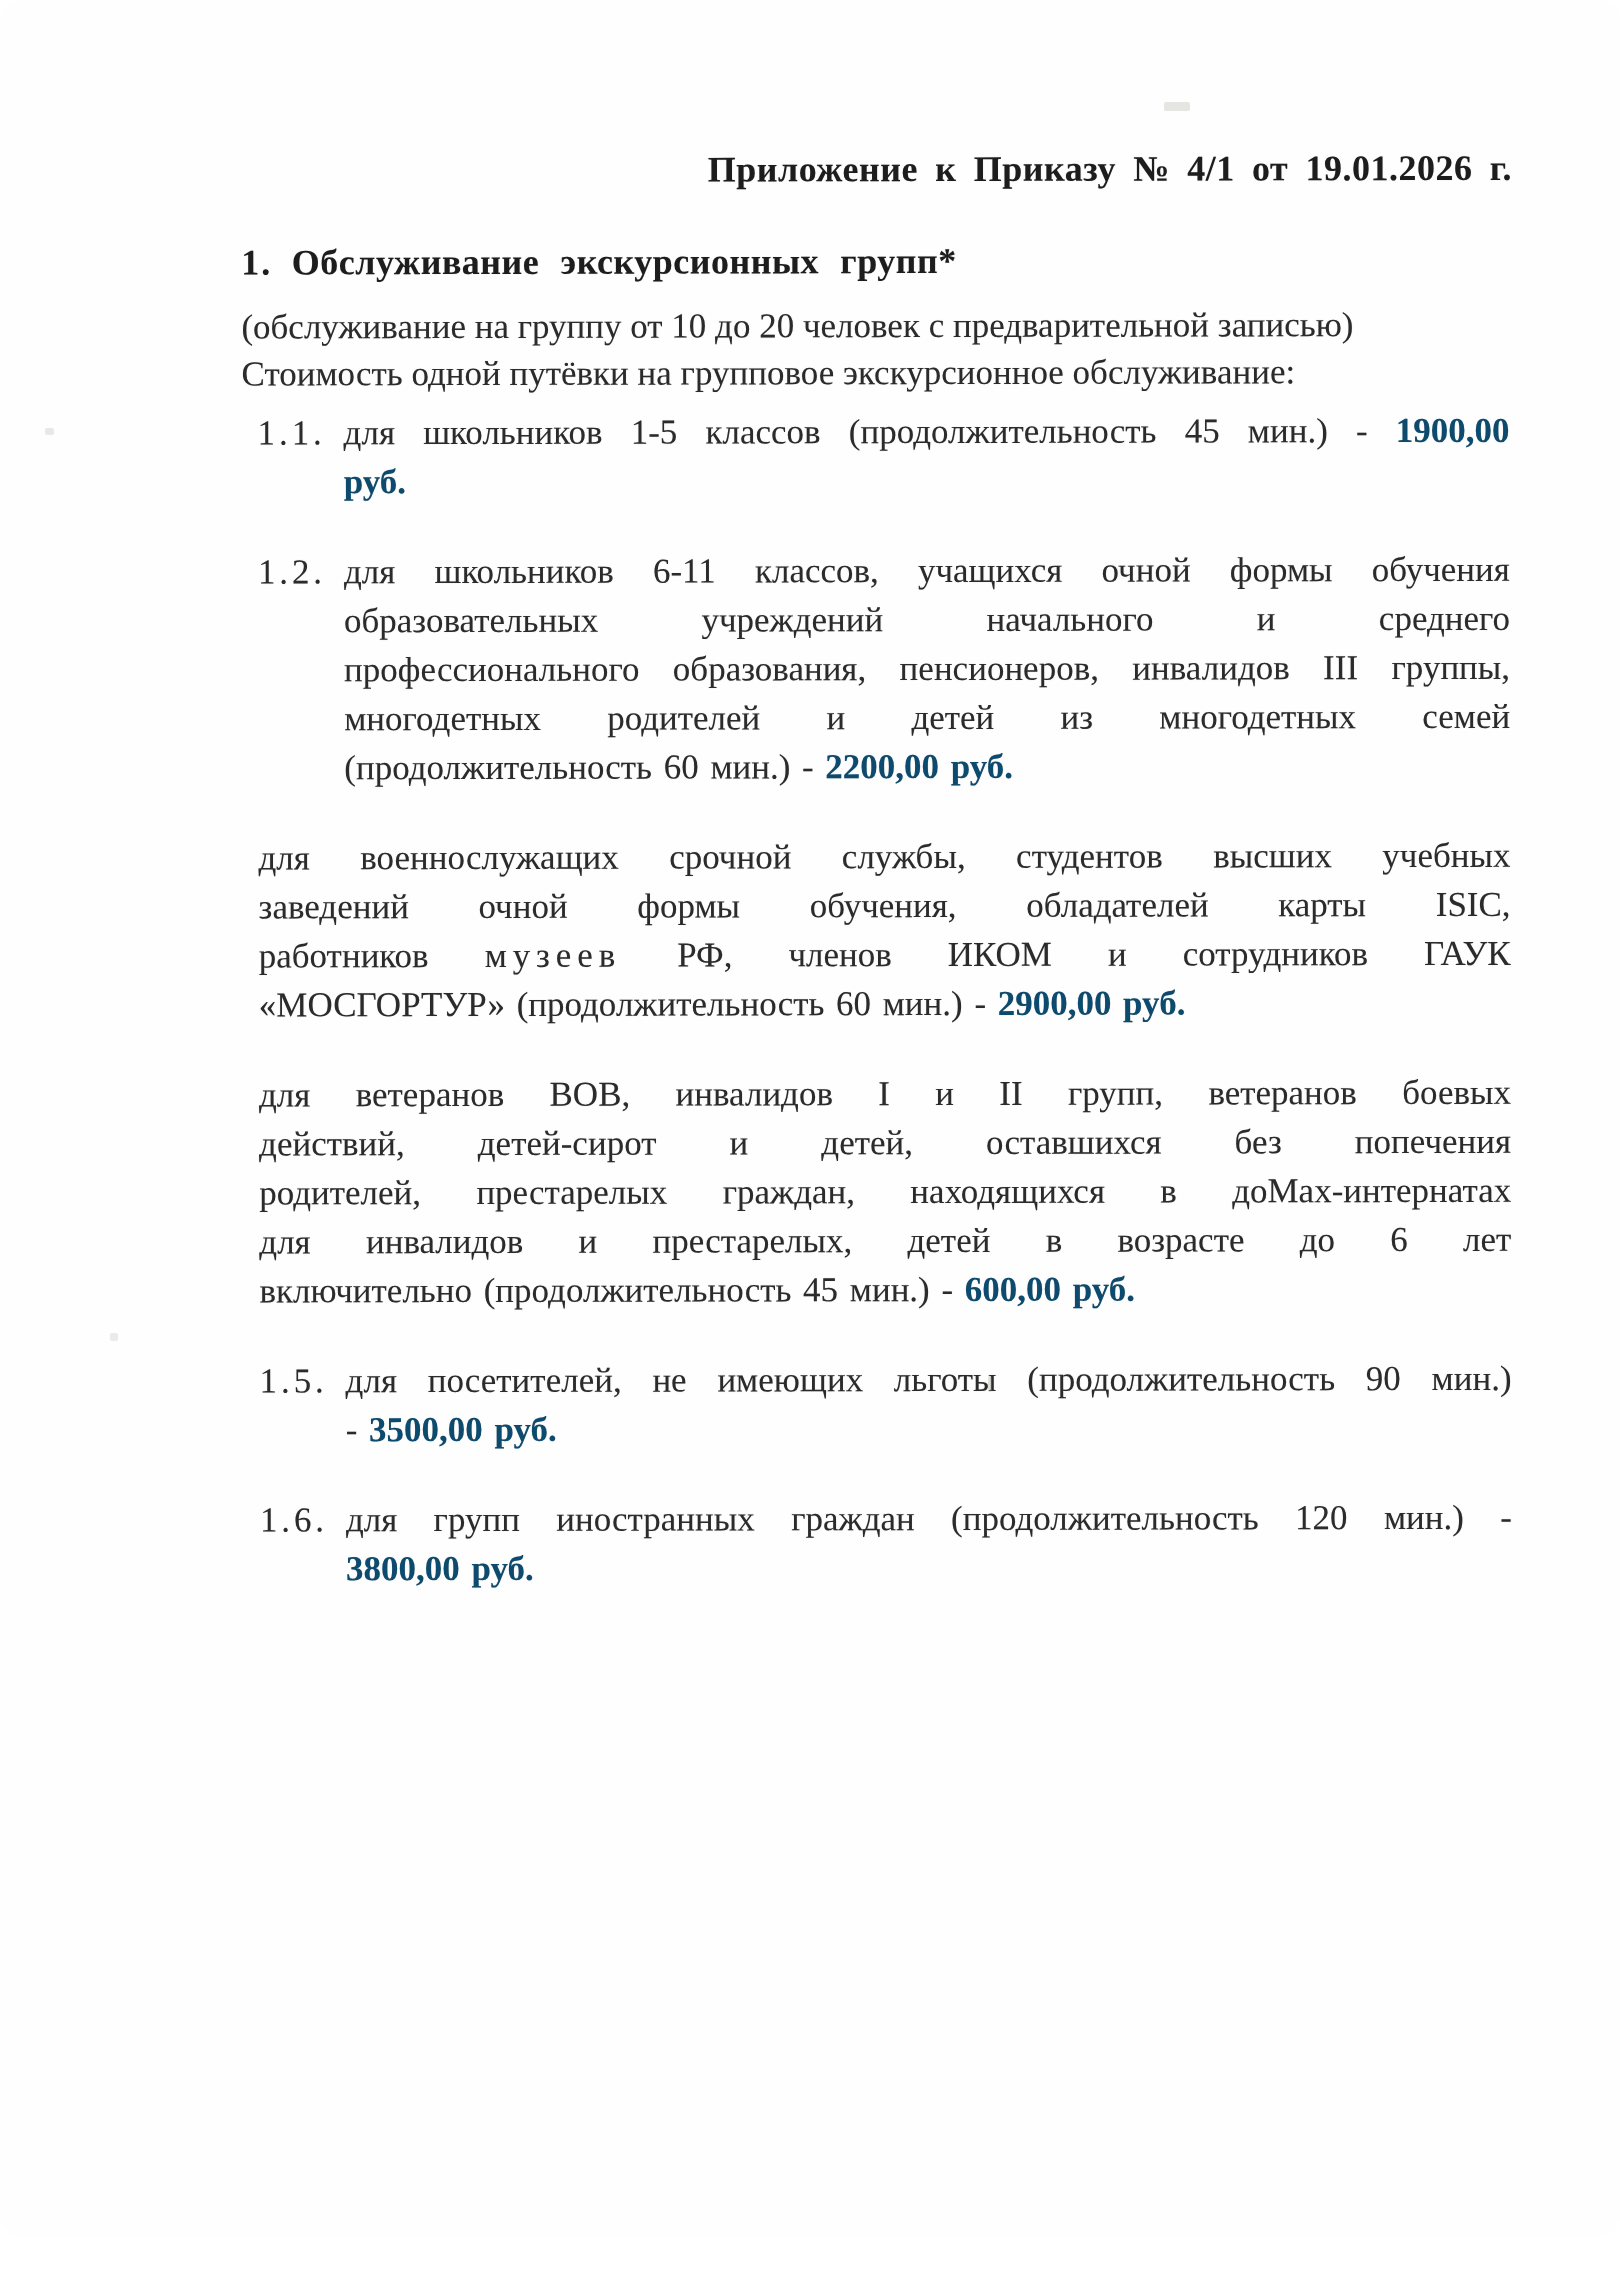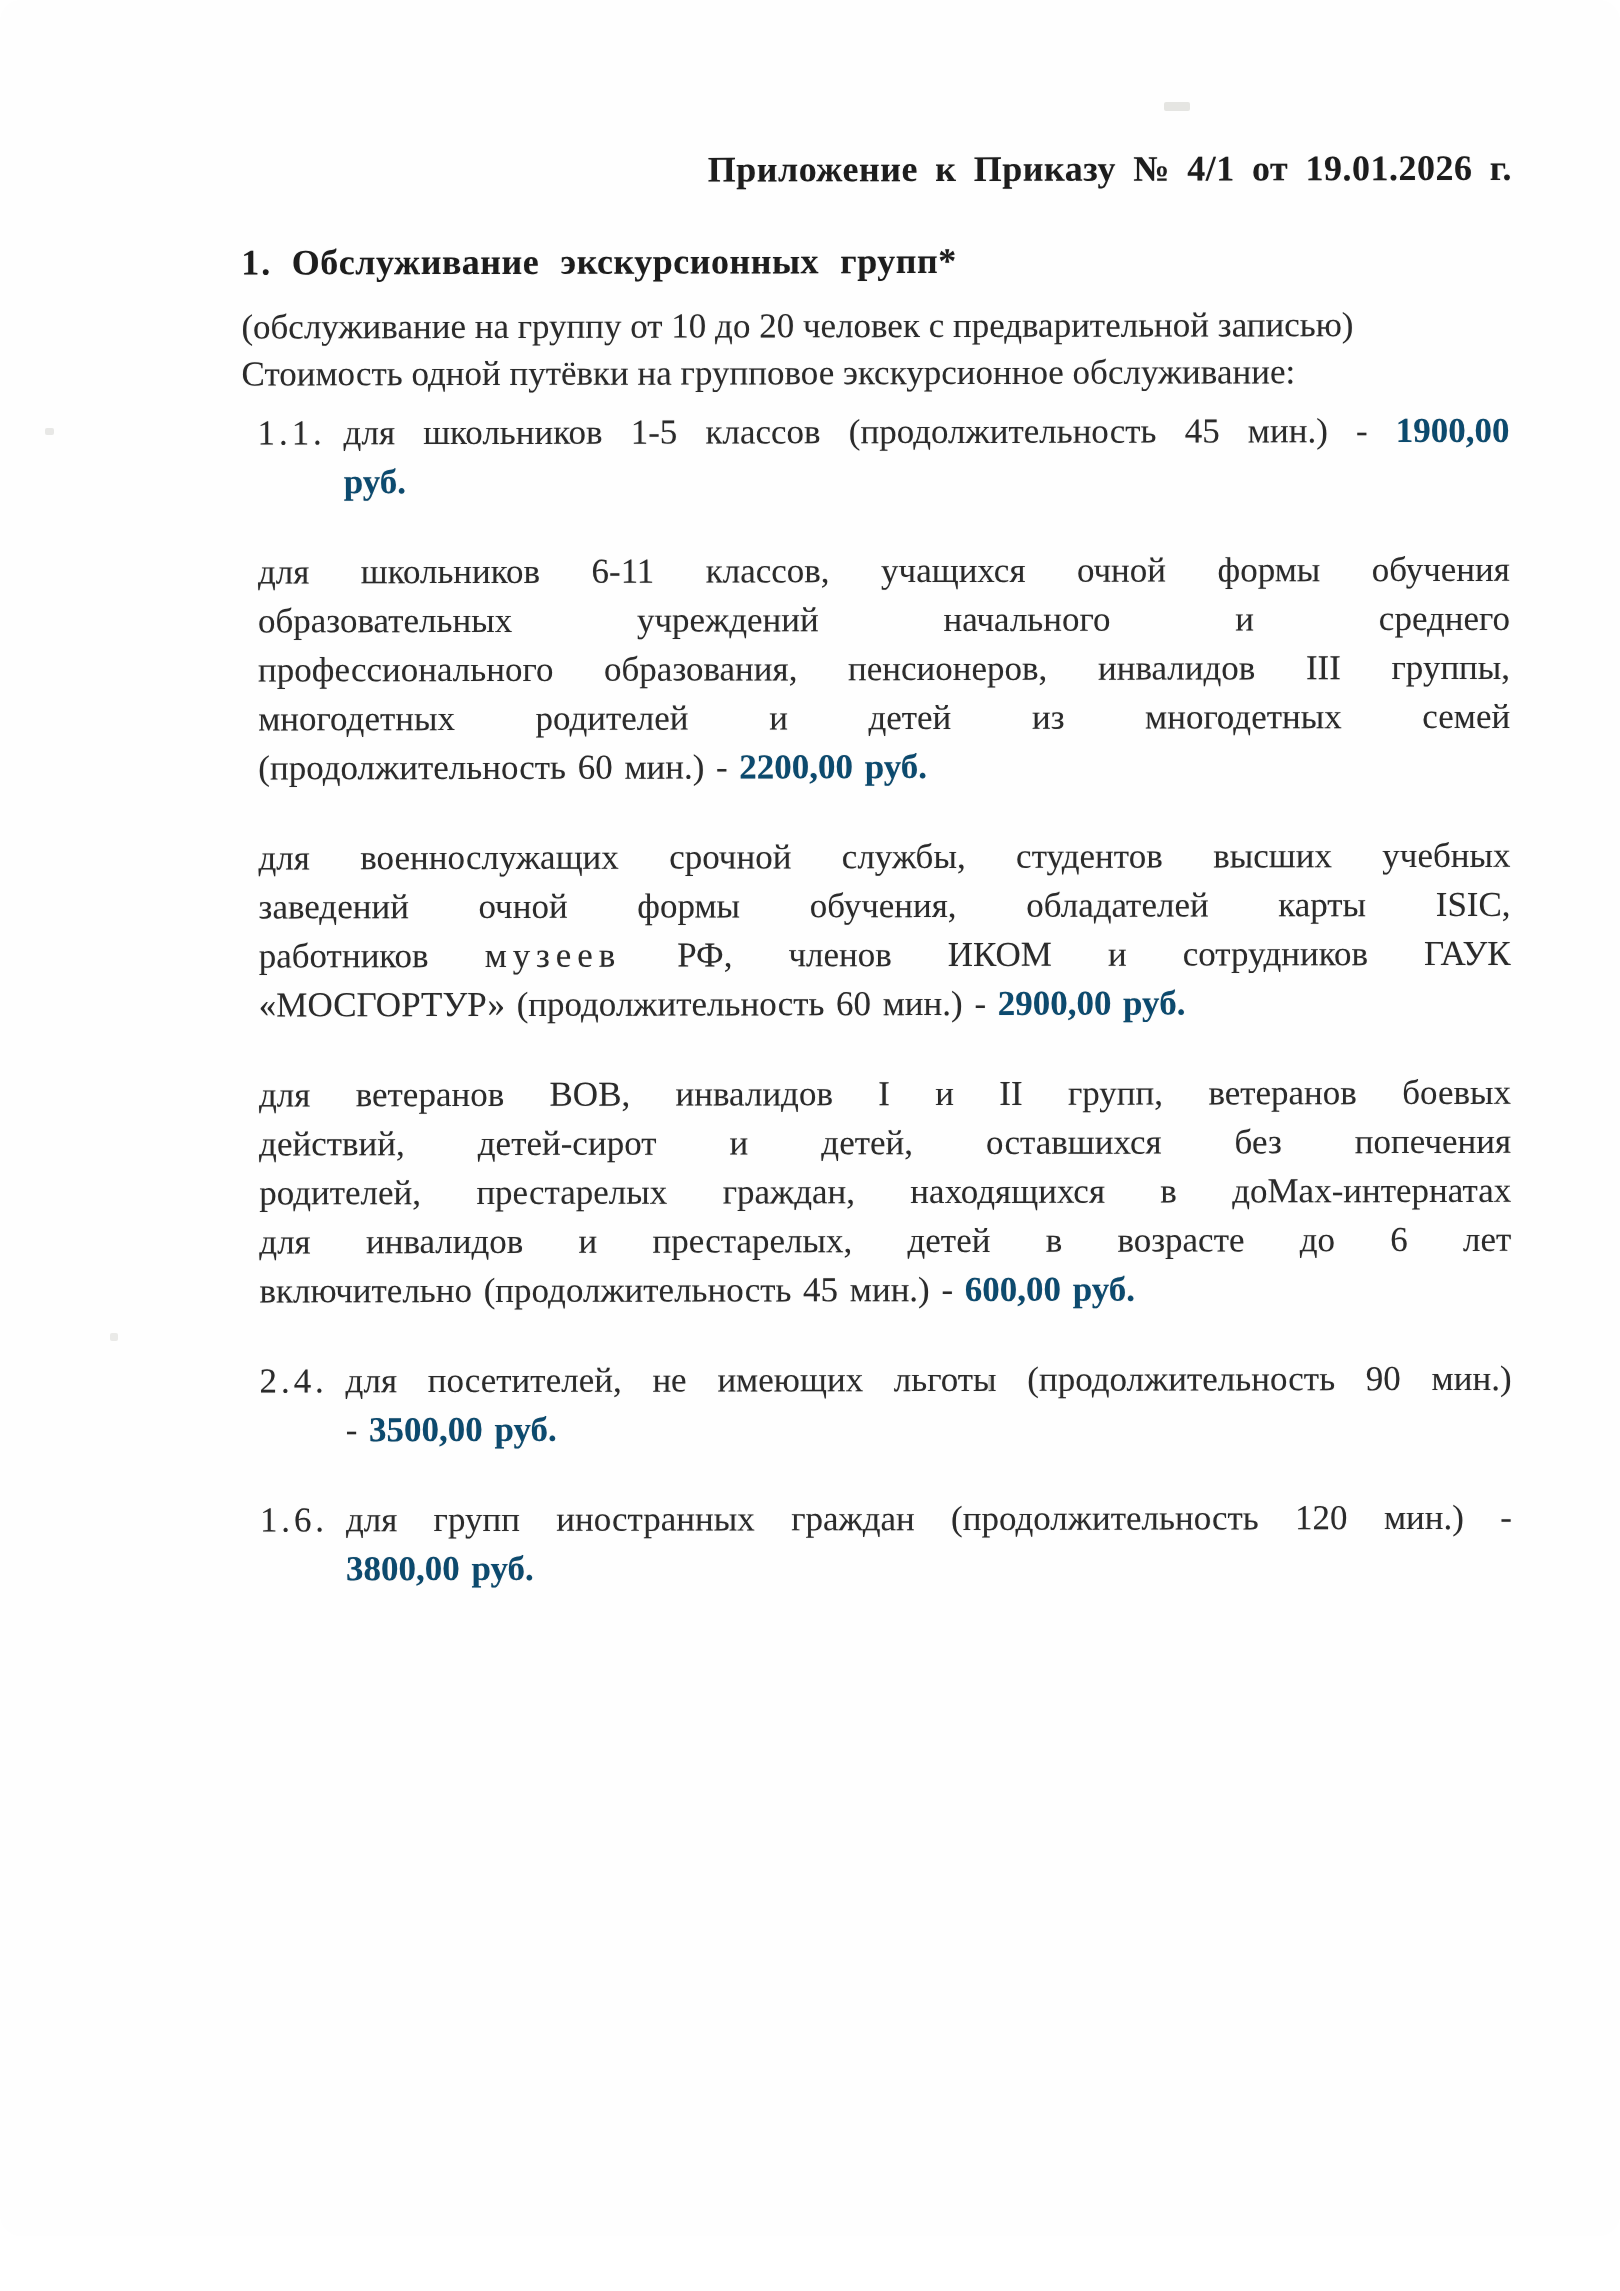--- a/index.html
+++ b/index.html
@@ -121,20 +121,21 @@
     <div class="items">
   <div class="item">
     <div class="item-num">1.1.</div>
     <div class="item-body">
             <div class="line jl"><span>для школьников 1-5 классов (продолжительность 45 мин.) - </span><span class="b">1900,00</span></div>
             <div class="line"><span class="b">руб.</span></div>
           </div>
   </div>
 
   <div class="item">
+    <div class="item-num">1.2.</div>
     <div class="item-body">
             <div class="line jl"><span>для школьников 6-11 классов, учащихся очной формы обучения</span></div>
             <div class="line jl"><span>образовательных учреждений начального и среднего</span></div>
             <div class="line jl"><span>профессионального образования, пенсионеров, инвалидов III группы,</span></div>
             <div class="line jl"><span>многодетных родителей и детей из многодетных семей</span></div>
             <div class="line"><span>(продолжительность 60 мин.) - </span><span class="b">2200,00 руб.</span></div>
           </div>
   </div>
 
   <div class="item">
@@ -150,21 +151,21 @@
     <div class="item-body">
             <div class="line jl"><span>для ветеранов ВОВ, инвалидов I и II групп, ветеранов боевых</span></div>
             <div class="line jl"><span>действий, детей-сирот и детей, оставшихся без попечения</span></div>
             <div class="line jl"><span>родителей, престарелых граждан, находящихся в доМах-интернатах</span></div>
             <div class="line jl"><span>для инвалидов и престарелых, детей в возрасте до 6 лет</span></div>
             <div class="line"><span>включительно (продолжительность 45 мин.) - </span><span class="b">600,00 руб.</span></div>
           </div>
   </div>
 
   <div class="item">
-    <div class="item-num">2.4.</div>
+    <div class="item-num">1.5.</div>
     <div class="item-body">
             <div class="line jl"><span>для посетителей, не имеющих льготы (продолжительность 90 мин.)</span></div>
             <div class="line"><span>- </span><span class="b">3500,00 руб.</span></div>
           </div>
   </div>
 
   <div class="item">
     <div class="item-num">1.6.</div>
     <div class="item-body">
             <div class="line jl"><span>для групп иностранных граждан (продолжительность 120 мин.) -</span></div>

